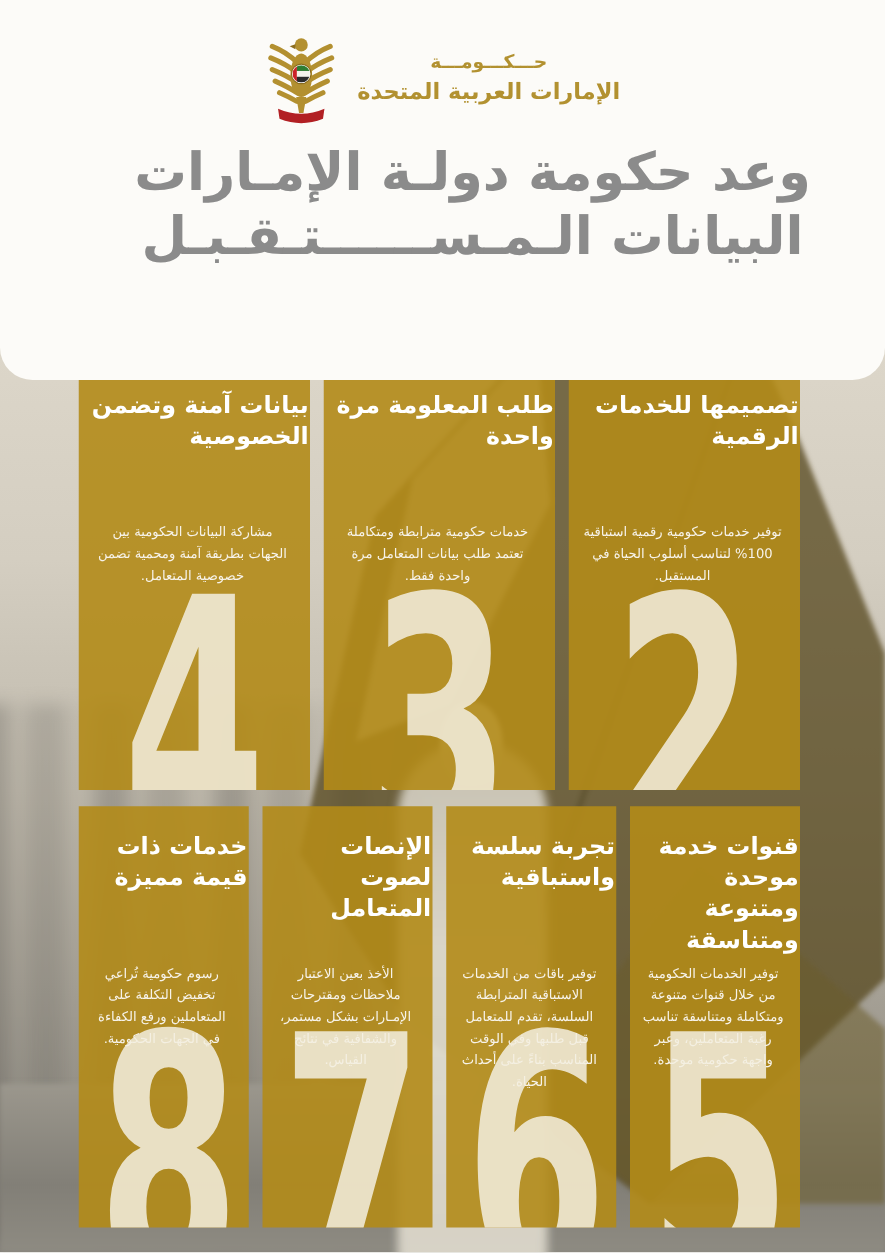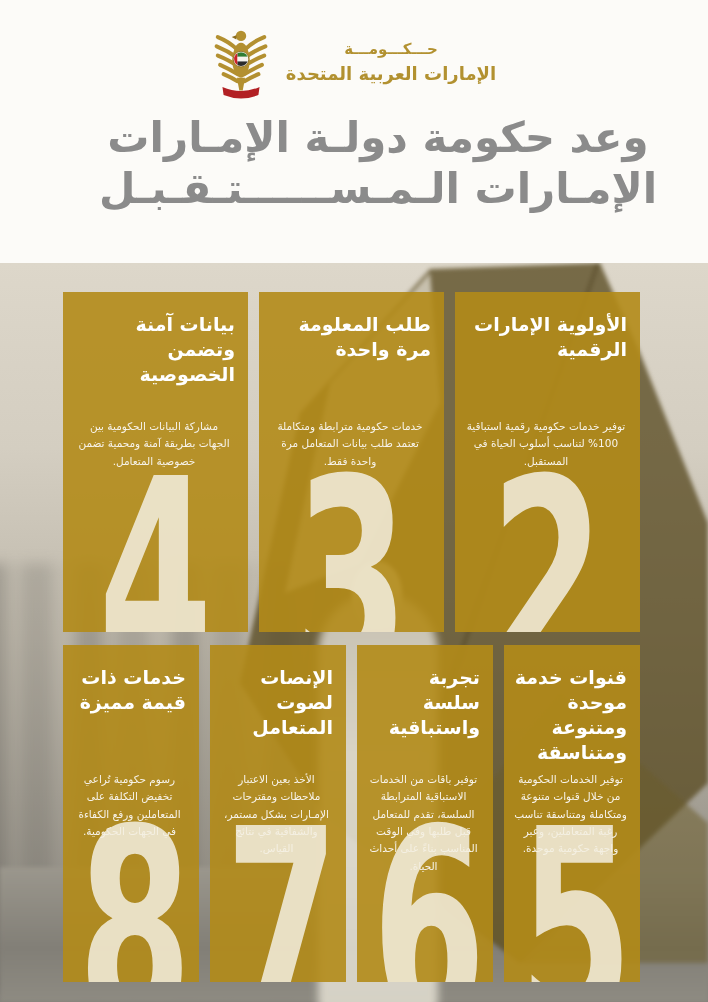--- a/index.html
+++ b/index.html
@@ -1,21 +1,21 @@
 <!DOCTYPE html>
 <html lang="ar"><head>
 <meta charset="utf-8">
 <style>
   html,body{margin:0;padding:0;background:#ffffff;}
   .poster{
     position:relative;width:708px;height:1002px;overflow:hidden;
     background:#fcfbf8;font-family:"DejaVu Sans",sans-serif;
   }
   
-  .header{position:absolute;top:0;left:0;width:708px;height:263px;background:#fcfbf8;z-index:3;border-radius:26px;}
+  .header{position:absolute;top:0;left:0;width:708px;height:304px;background:#fcfbf8;z-index:3;border-radius:26px;}
   .logo{position:absolute;top:24px;left:0;width:100%;display:flex;justify-content:center;align-items:center;gap:16px;}
   .emblem{width:58px;height:76px;display:block;}
   .logo-text{text-align:center;color:#b29130;direction:rtl;}
   .logo-gov{font-size:15px;font-weight:bold;letter-spacing:.5px;}
   .logo-name{font-size:18px;font-weight:bold;margin-top:5px;}
   .title{position:absolute;top:112px;left:0;width:100%;text-align:center;color:#8b8b8b;
          font-weight:bold;direction:rtl;font-size:42px;line-height:1.22;padding-left:24px;}
   
   .photo{position:absolute;top:263px;left:0;width:708px;height:739px;overflow:hidden;
     background:linear-gradient(180deg,#ddd7ca 0%,#d4cec1 25%,#bfb9ac 50%,#a5a095 72%,#918d84 88%,#85827b 100%);}
@@ -28,21 +28,21 @@
   .person{position:absolute;left:318px;top:330px;width:120px;height:420px;
     background:linear-gradient(180deg,#cfcabd,#e6e2d6 40%,#dedacd);
     border-radius:60px 60px 10px 10px;filter:blur(4px);opacity:.9;}
   .ghutra{position:absolute;left:352px;top:298px;width:50px;height:64px;background:#e9e5d9;
     border-radius:50% 50% 42% 42%;filter:blur(2px);opacity:.95;}
   
   .row{position:absolute;left:63px;right:68px;display:flex;flex-direction:row-reverse;gap:11px;z-index:2;}
   .row1{top:292px;height:340px;}
   .row2{top:645px;height:337px;}
   .card{position:relative;flex:1;background:rgba(179,139,24,.9);overflow:hidden;}
-  .card-title{position:absolute;top:20px;right:13px;left:8px;color:#ffffff;font-weight:bold;
+  .card-title{position:absolute;top:20px;right:1px;left:8px;color:#ffffff;font-weight:bold;
     font-size:19px;line-height:1.32;text-align:right;direction:rtl;}
   .card-desc{position:absolute;top:126px;right:13px;left:10px;color:#f7f3ea;
     font-size:10.5px;line-height:1.65;text-align:center;direction:rtl;}
   .card-num{position:absolute;bottom:-85px;left:0;width:100%;text-align:center;
     font-size:210px;font-weight:bold;line-height:1;color:rgba(243,238,225,.85);
     transform:scale(.78,1.3);transform-origin:50% 100%;}
 </style>
 </head>
 <body>
 
@@ -94,27 +94,27 @@
         </g>
         <path d="M18 108 Q50 122 82 108 L80 122 Q50 134 20 122 Z" fill="#b22024"></path>
       </svg>
       <div class="logo-text">
         <div class="logo-gov">حـــكـــومـــة</div>
         <div class="logo-name">الإمارات العربية المتحدة</div>
       </div>
     </div>
     <h1 class="title" style="margin:0;">
       <span>وعد حكومة دولـة الإمـارات</span><br>
-      <span>الإمـارات الـمـســــــتـقـبـل</span>
+      <span>البيانات الـمـســــــتـقـبـل</span>
     </h1>
   </div>
 
   <section class="row row1">
     <div class="card">
-      <div class="card-title">الأولوية الإمارات الرقمية</div>
+      <div class="card-title">تصميمها للخدمات الرقمية</div>
       <div class="card-desc">توفير خدمات حكومية رقمية استباقية 100% لتناسب أسلوب الحياة في المستقبل.</div>
       <div class="card-num">2</div>
     </div>
     <div class="card">
       <div class="card-title">طلب المعلومة مرة واحدة</div>
       <div class="card-desc">خدمات حكومية مترابطة ومتكاملة تعتمد طلب بيانات المتعامل مرة واحدة فقط.</div>
       <div class="card-num">3</div>
     </div>
     <div class="card">
       <div class="card-title">بيانات آمنة وتضمن الخصوصية</div>

